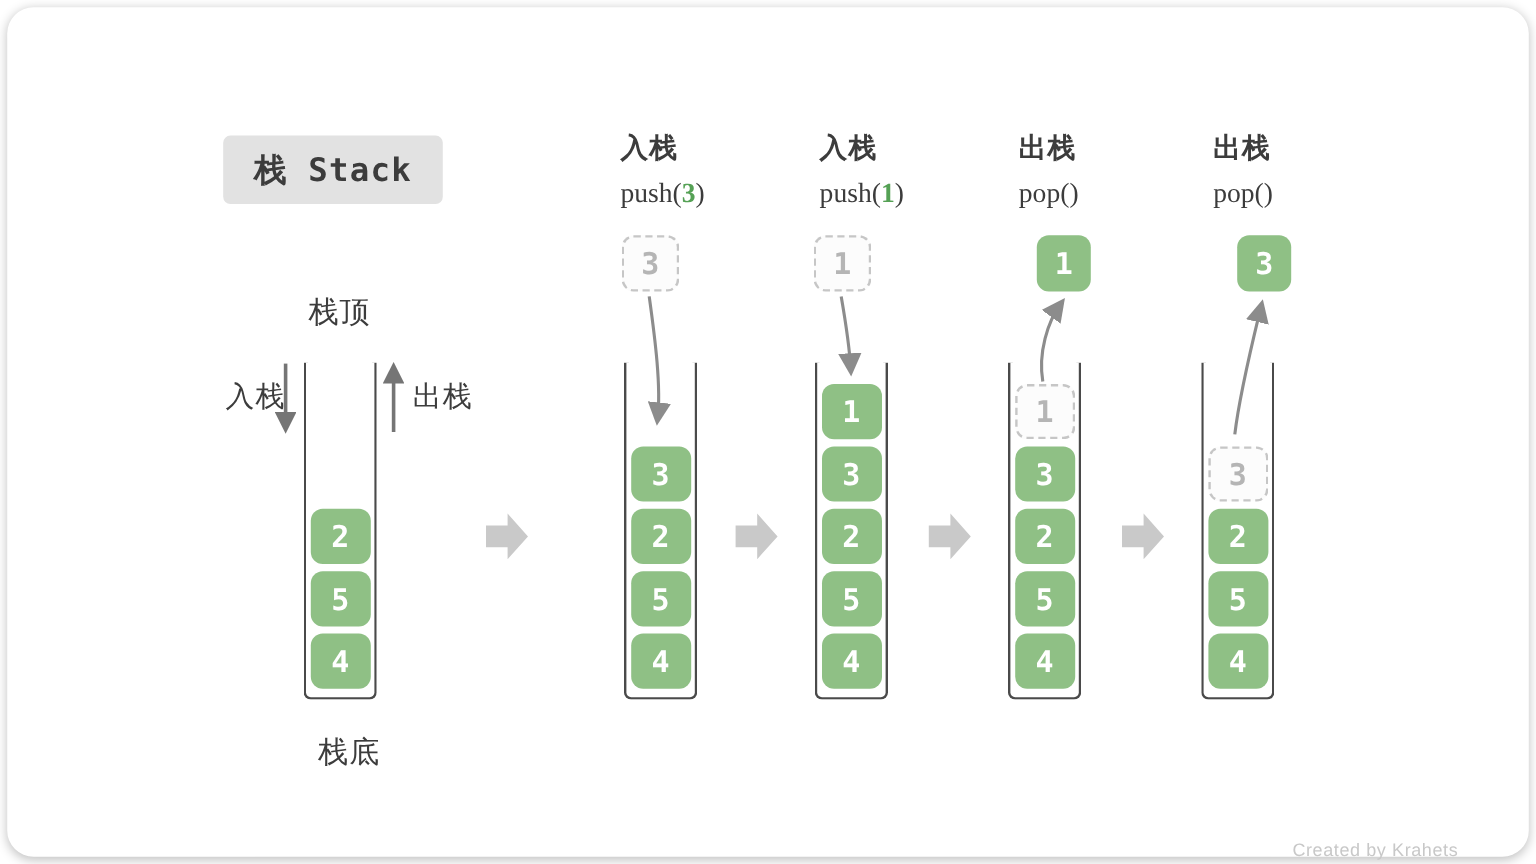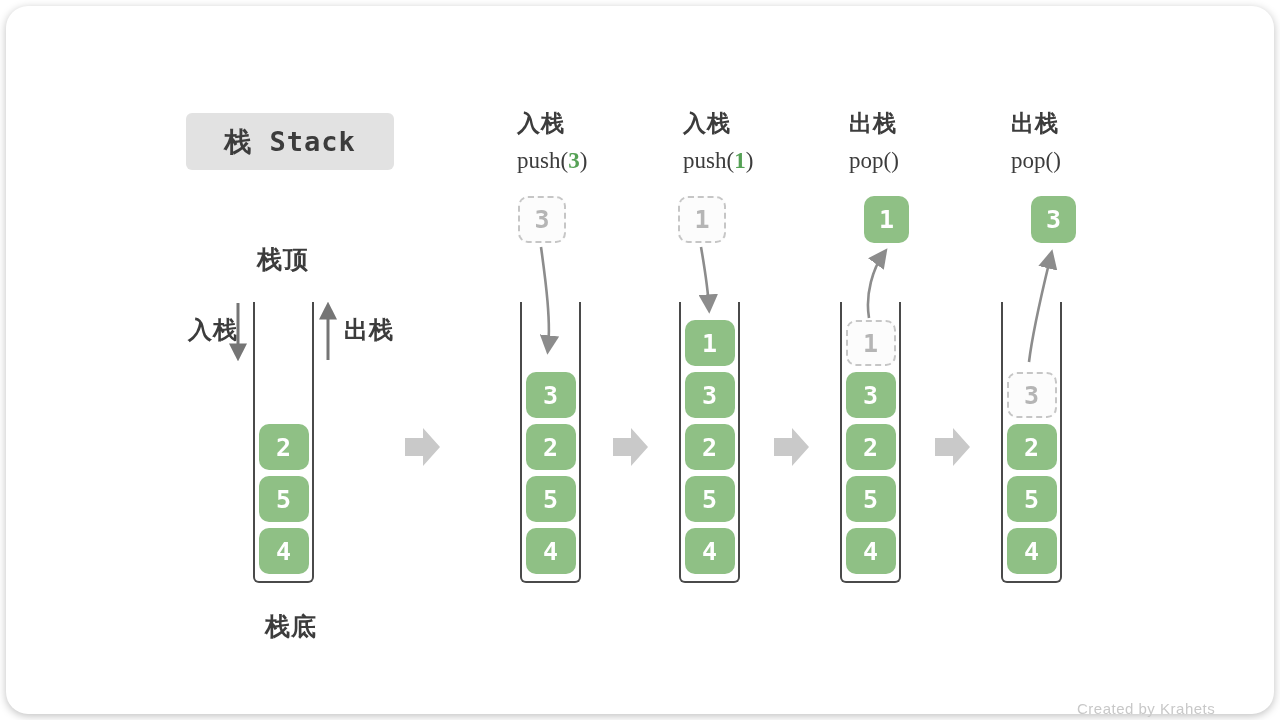--- a/index.html
+++ b/index.html
@@ -16,27 +16,27 @@
     --watermark-gray:#c8c8c8;
   }
   *{margin:0;padding:0;box-sizing:border-box;}
   html,body{width:1280px;height:720px;background:#fff;overflow:hidden;
     font-family:"Liberation Sans",sans-serif;}
   #canvas{position:relative;width:1280px;height:720px;}
   .card{position:absolute;left:6px;top:6px;right:6px;bottom:6px;
     background:#ffffff;border-radius:22px;
     box-shadow:0 2px 9px rgba(0,0,0,0.25);}
   
-  .title-box{position:absolute;left:186px;top:113px;width:208px;height:57px;
+  .title-box{position:absolute;left:186px;top:113px;width:183px;height:57px;
     background:var(--title-bg);border-radius:6px;display:flex;
     align-items:center;justify-content:center;text-align:right;}
   .title-box span{font-family:"DejaVu Sans Mono",monospace;font-size:27px;
     font-weight:bold;color:var(--text-dark);letter-spacing:1px;}
   
-  .zh-label{position:absolute;font-weight:bold;color:var(--text-dark);
+  .zh-label{position:absolute;font-weight:normal;color:var(--text-dark);
     font-size:25px;letter-spacing:1px;white-space:nowrap;}
   
   .col-header{position:absolute;top:108px;white-space:nowrap;}
   .col-header .op{font-size:23px;font-weight:bold;color:var(--text-dark);
     letter-spacing:1px;}
   .col-header .code{margin-top:9px;font-family:Liberation Serif, serif;
     font-size:23px;font-weight:500;color:var(--text-dark);}
   .col-header .code .arg{color:var(--code-green);font-weight:bold;}
   
   .stack{position:absolute;top:302px;width:61px;height:281px;

